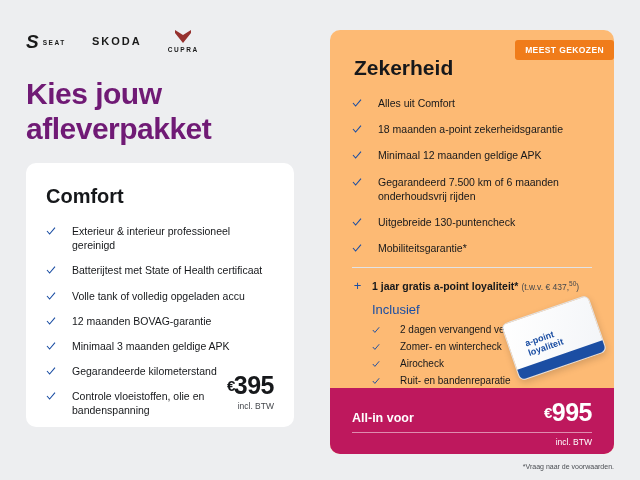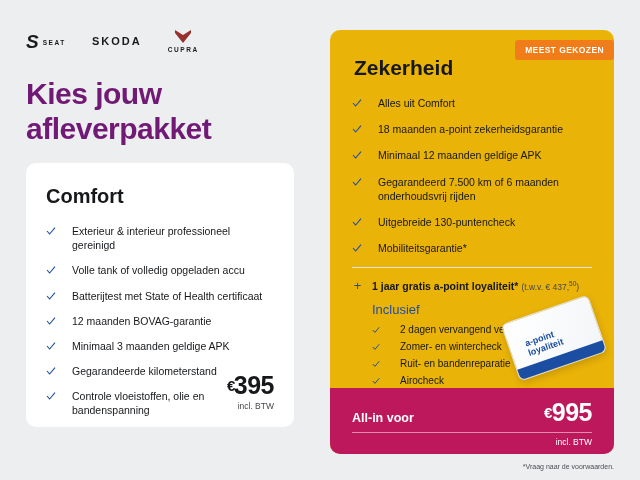--- a/index.html
+++ b/index.html
@@ -75,21 +75,21 @@
     font-size: 25px; font-weight: bold; color: #16181b;
     letter-spacing: -0.5px; line-height: 1;
   }
   .price .eur { font-size: 15px; vertical-align: 3px; margin-right: -1px; }
   .price-sub { font-size: 8.5px; color: #44474c; margin-top: 3px; }
 
   
   .right {
     position: absolute;
     left: 330px; top: 30px; width: 284px; height: 424px;
-    background: #eab308; border-radius: 10px;
+    background: #fdba74; border-radius: 10px;
     padding: 22px 22px 0 22px;
   }
   .badge {
     position: absolute; right: 0; top: 10px;
     background: #f07c1a; color: #fff;
     font-size: 8.5px; font-weight: bold; letter-spacing: 0.4px;
     padding: 5px 10px; border-radius: 3px;
   }
   .right-title {
     font-size: 21px; font-weight: bold; color: #16181b;
@@ -201,29 +201,29 @@
             </svg>
         </span>
         <span>Exterieur &amp; interieur professioneel gereinigd</span>
       </li>
       <li>
         <span class="chk">
           <svg width="10" height="10" viewBox="0 0 10 10">
               <path d="M1 5 L3.6 8 L9 1.6" stroke="#1b4ea3" stroke-width="1.1" fill="none"></path>
             </svg>
         </span>
+        <span>Batterijtest met State of Health certificaat</span>
+      </li>
+      <li>
+        <span class="chk">
+          <svg width="10" height="10" viewBox="0 0 10 10">
+              <path d="M1 5 L3.6 8 L9 1.6" stroke="#1b4ea3" stroke-width="1.1" fill="none"></path>
+            </svg>
+        </span>
         <span>Volle tank of volledig opgeladen accu</span>
-      </li>
-      <li>
-        <span class="chk">
-          <svg width="10" height="10" viewBox="0 0 10 10">
-              <path d="M1 5 L3.6 8 L9 1.6" stroke="#1b4ea3" stroke-width="1.1" fill="none"></path>
-            </svg>
-        </span>
-        <span>Batterijtest met State of Health certificaat</span>
       </li>
       <li>
         <span class="chk">
           <svg width="10" height="10" viewBox="0 0 10 10">
               <path d="M1 5 L3.6 8 L9 1.6" stroke="#1b4ea3" stroke-width="1.1" fill="none"></path>
             </svg>
         </span>
         <span>12 maanden BOVAG-garantie</span>
       </li>
       <li>
@@ -341,29 +341,29 @@
             </svg>
         </span>
         <span>Zomer- en wintercheck</span>
       </li>
       <li>
         <span class="chk-sm">
           <svg width="8" height="8" viewBox="0 0 10 10">
               <path d="M1 5 L3.6 8 L9 1.6" stroke="#1b4ea3" stroke-width="1.2" fill="none"></path>
             </svg>
         </span>
-        <span>Ruit- en bandenreparatie</span>
+        <span>Airocheck</span>
       </li>
       <li>
         <span class="chk-sm">
           <svg width="8" height="8" viewBox="0 0 10 10">
               <path d="M1 5 L3.6 8 L9 1.6" stroke="#1b4ea3" stroke-width="1.2" fill="none"></path>
             </svg>
         </span>
-        <span>Airocheck</span>
+        <span>Ruit- en bandenreparatie</span>
       </li>
     </ul>
 
     <div class="loyalty-card">
       <div class="lc-text">
         <span>a-point</span><br>
         <span>loyaliteit</span>
       </div>
       <div class="lc-stripe"></div>
     </div>

